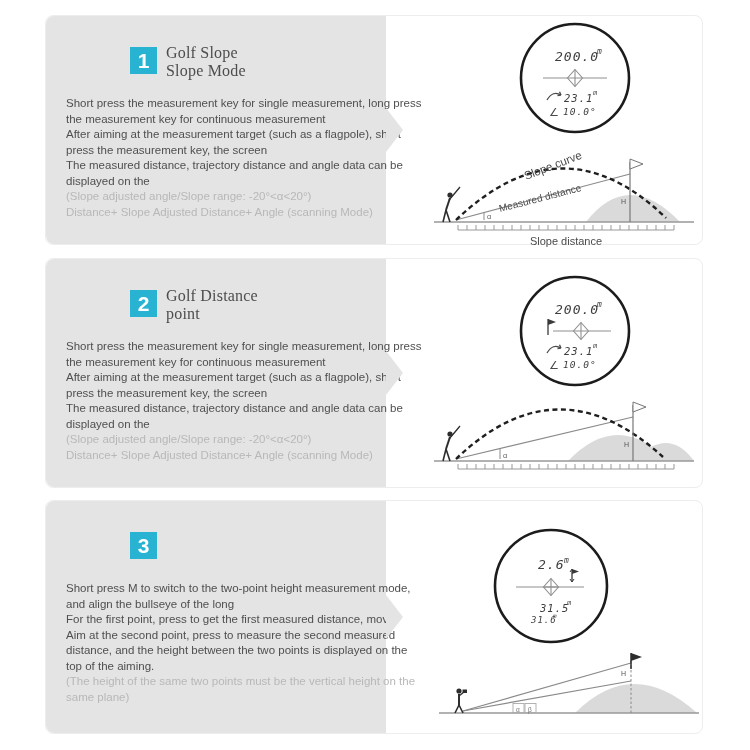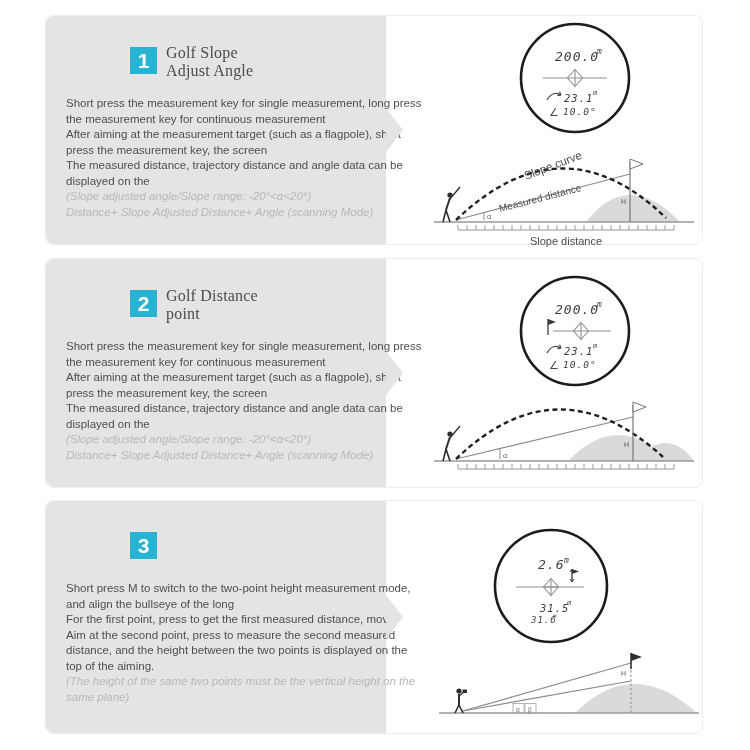--- a/index.html
+++ b/index.html
@@ -26,42 +26,42 @@
     border-top:22px solid transparent;border-bottom:22px solid transparent;
   }
   .title-row{position:absolute;left:84px;top:28px;display:flex;align-items:flex-start;}
   .num-badge{
     width:27px;height:27px;margin-top:3px;background:#29b3d3;color:#fff;
     font-size:21px;font-weight:600;text-align:center;line-height:27px;flex:0 0 auto;
   }
   .title{margin-left:9px;color:#4d4d4d;font-size:16px;line-height:18px;letter-spacing:0.2px;font-family:Liberation Serif, serif;}
   .body-block{position:absolute;left:20px;top:80px;right:6px;}
   .body-line{font-size:11.5px;line-height:15.5px;color:#4f4f4f;white-space:nowrap;}
-  .note-line{font-size:11.5px;line-height:15.5px;color:#b8b8b8;white-space:nowrap;font-style:italic;}
+  .note-line{font-size:11.5px;line-height:15.5px;color:#b8b8b8;white-space:nowrap;}
   .right-panel{position:absolute;left:340px;top:0;right:0;bottom:0;}
   svg{position:absolute;overflow:visible;}
   .vf1{left:131px;top:4px;}
   .vf2{left:131px;top:14px;}
   .vf3{left:105px;top:25px;}
   .dg1{left:42px;top:130px;}
   .dg2{left:42px;top:132px;}
   .dg3{left:47px;top:140px;}
   .lcd{font-family:"DejaVu Sans Mono", monospace;font-style:italic;fill:#3d3d3d;letter-spacing:1px;}
   .diag-label{font-family:"Liberation Sans", sans-serif;fill:#4a4a4a;}
 </style>
 </head>
 <body>
 
 <section class="card card1">
   <div class="left-panel">
     <div class="title-row">
       <div class="num-badge">1</div>
       <div class="title">
         <div>Golf Slope</div>
-        <div>Adjust Angle</div>
+        <div>Slope Mode</div>
       </div>
     </div>
     <div class="body-block">
       <div class="body-line">Short press the measurement key for single measurement, long press</div>
       <div class="body-line">the measurement key for continuous measurement</div>
       <div class="body-line">After aiming at the measurement target (such as a flagpole), short</div>
       <div class="body-line">press the measurement key, the screen</div>
       <div class="body-line">The measured distance, trajectory distance and angle data can be</div>
       <div class="body-line">displayed on the</div>
       <div class="note-line">(Slope adjusted angle/Slope range: -20°&lt;α&lt;20°)</div>

